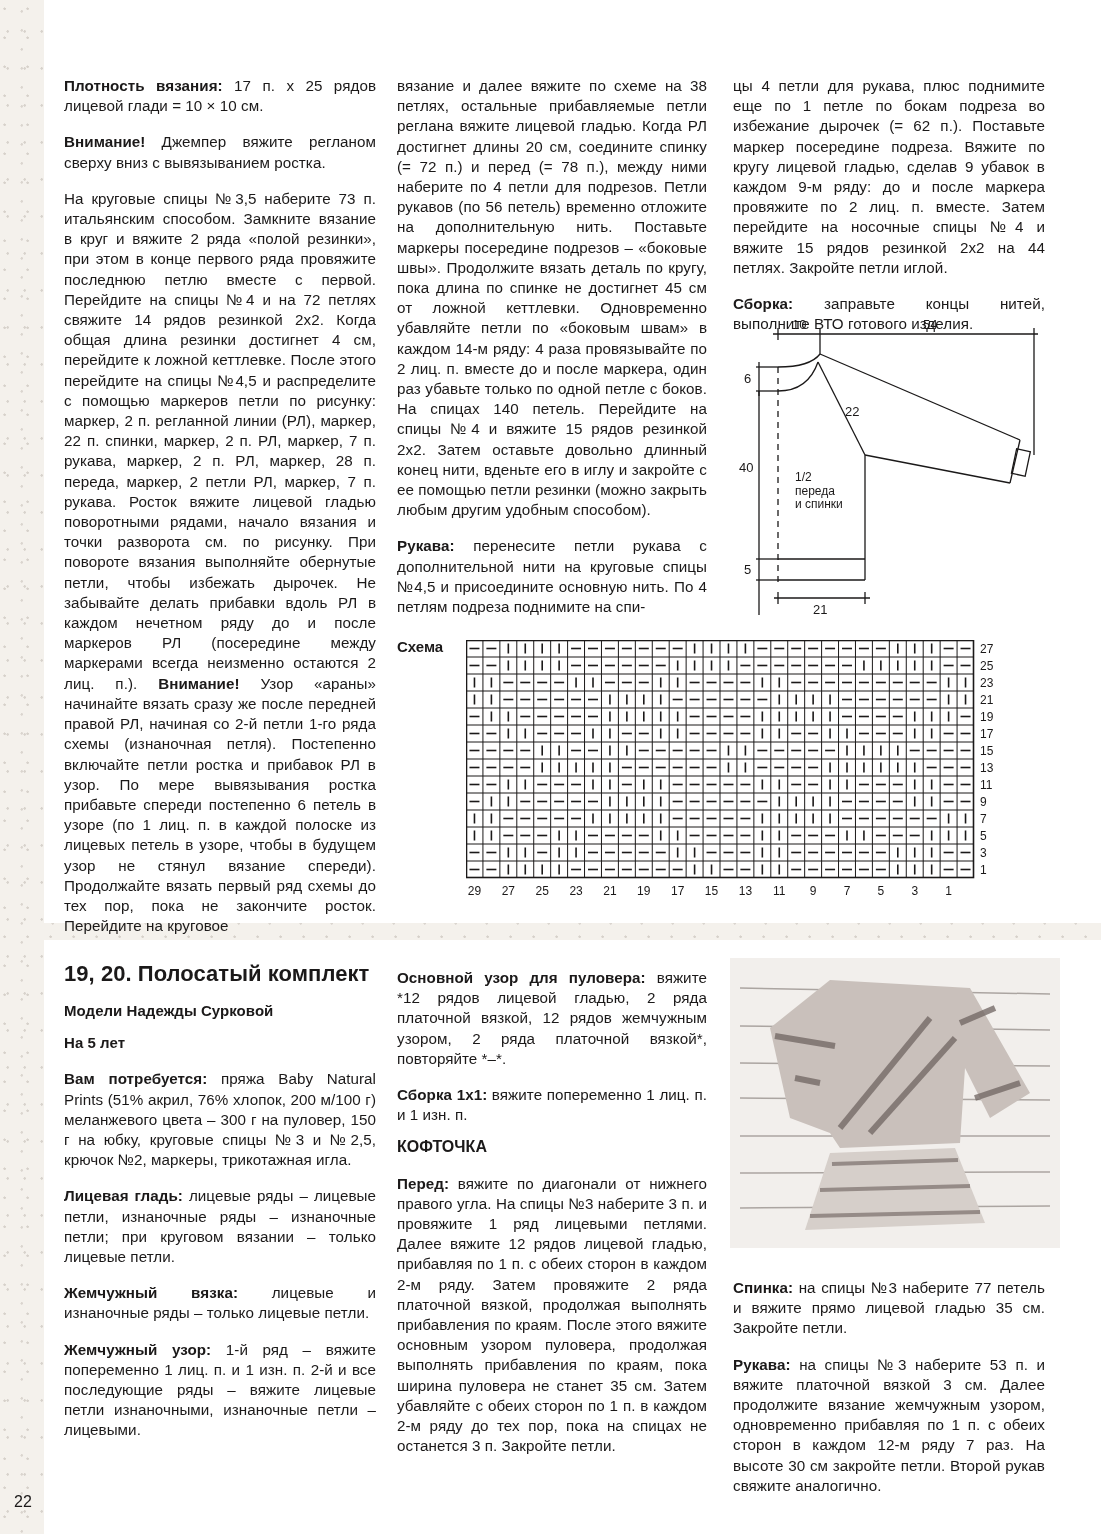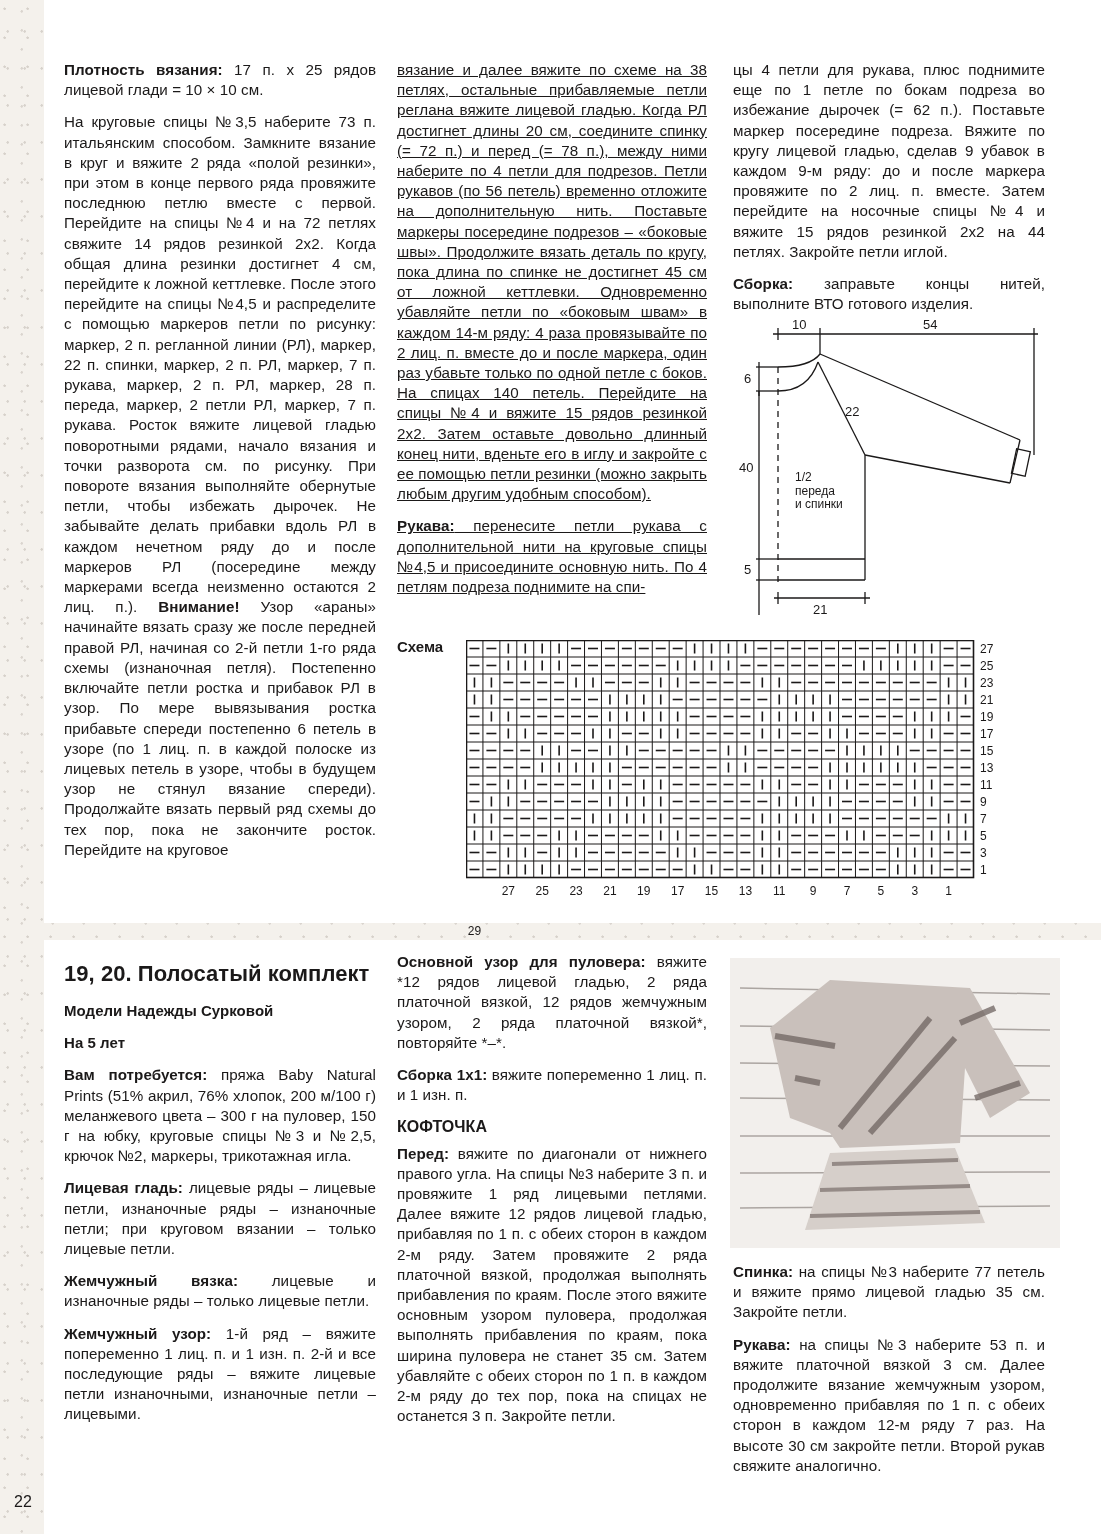--- a/index.html
+++ b/index.html
@@ -15,24 +15,24 @@
       radial-gradient(circle at 20% 30%, rgba(160,150,140,0.35) 0 1px, transparent 1.5px),
       radial-gradient(circle at 70% 60%, rgba(160,150,140,0.3) 0 1px, transparent 1.5px),
       radial-gradient(circle at 45% 85%, rgba(150,140,130,0.3) 0 1px, transparent 1.5px);
     background-size: 23px 29px, 31px 19px, 17px 37px;
   }
   .panel { position: absolute; background: #ffffff; }
   .panel-top { left: 44px; top: 0; width: 1057px; height: 923px; }
   .panel-bottom { left: 44px; top: 940px; width: 1057px; height: 594px; }
 
   .col { position: absolute; font-size: 15.2px; line-height: 20.2px; letter-spacing: 0.05px; }
-  .col p { margin: 0 0 12px 0; text-align: justify; text-align-last: left; }
+  .col p { margin: 16px 0 12px 0; text-align: justify; text-align-last: left; }
   .col b { font-weight: 700; }
   .c1 { left: 64px; top: 60px; width: 312px; }
-  .c2 { left: 397px; top: 60px; width: 310px; text-decoration: underline; }
+  .c2 { left: 397px; top: 60px; width: 310px; }
   .c3 { left: 733px; top: 60px; width: 312px; }
 
   .b1 { left: 64px; top: 958px; width: 312px; }
   .b2 { left: 397px; top: 952px; width: 310px; }
   .b3 { left: 733px; top: 1262px; width: 312px; }
 
   .title { font-size: 22px; line-height: 31px; font-weight: 700; margin: 0 0 12px 0; }
   .subhead { font-size: 15px; font-weight: 700; margin: 0 0 12px 0; }
   .section-head { font-size: 16px; font-weight: 700; margin: 0 0 6px 0; }
 
@@ -49,20 +49,21 @@
 </style>
 </head>
 <body>
 
 <div class="speckle"></div>
 <div class="panel panel-top"></div>
 <div class="panel panel-bottom"></div>
 
 <div class="col c1">
   <p><b>Плотность вязания:</b><span> 17 п. х 25 рядов лицевой глади = 10 × 10 см.</span></p>
+  <p><b>Внимание!</b><span> Джемпер вяжите регланом сверху вниз с вывязыванием ростка.</span></p>
   <p><span>На круговые спицы №3,5 наберите 73 п. итальянским способом. Замкните вязание в круг и вяжите 2 ряда «полой резинки», при этом в конце первого ряда провяжите последнюю петлю вместе с первой. Перейдите на спицы №4 и на 72 петлях свяжите 14 рядов резинкой 2х2. Когда общая длина резинки достигнет 4 см, перейдите к ложной кеттлевке. После этого перейдите на спицы №4,5 и распределите с помощью маркеров петли по рисунку: маркер, 2 п. регланной линии (РЛ), маркер, 22 п. спинки, маркер, 2 п. РЛ, маркер, 7 п. рукава, маркер, 2 п. РЛ, маркер, 28 п. переда, маркер, 2 петли РЛ, маркер, 7 п. рукава. Росток вяжите лицевой гладью поворотными рядами, начало вязания и точки разворота см. по рисунку. При повороте вязания выполняйте обернутые петли, чтобы избежать дырочек. Не забывайте делать прибавки вдоль РЛ в каждом нечетном ряду до и после маркеров РЛ (посередине между маркерами всегда неизменно остаются 2 лиц. п.). </span><b>Внимание!</b><span> Узор «араны» начинайте вязать сразу же после передней правой РЛ, начиная со 2-й петли 1-го ряда схемы (изнаночная петля). Постепенно включайте петли ростка и прибавок РЛ в узор. По мере вывязывания ростка прибавьте спереди постепенно 6 петель в узоре (по 1 лиц. п. в каждой полоске из лицевых петель в узоре, чтобы в будущем узор не стянул вязание спереди). Продолжайте вязать первый ряд схемы до тех пор, пока не закончите росток. Перейдите на круговое</span></p>
 </div>
 
 <div class="col c2">
   <p><span>вязание и далее вяжите по схеме на 38 петлях, остальные прибавляемые петли реглана вяжите лицевой гладью. Когда РЛ достигнет длины 20 см, соедините спинку (= 72 п.) и перед (= 78 п.), между ними наберите по 4 петли для подрезов. Петли рукавов (по 56 петель) временно отложите на дополнительную нить. Поставьте маркеры посередине подрезов – «боковые швы». Продолжите вязать деталь по кругу, пока длина по спинке не достигнет 45 см от ложной кеттлевки. Одновременно убавляйте петли по «боковым швам» в каждом 14-м ряду: 4 раза провязывайте по 2 лиц. п. вместе до и после маркера, один раз убавьте только по одной петле с боков. На спицах 140 петель. Перейдите на спицы №4 и вяжите 15 рядов резинкой 2х2. Затем оставьте довольно длинный конец нити, вденьте его в иглу и закройте с ее помощью петли резинки (можно закрыть любым другим удобным способом).</span></p>
   <p><b>Рукава:</b><span> перенесите петли рукава с дополнительной нити на круговые спицы №4,5 и присоедините основную нить. По 4 петлям подреза поднимите на спи-</span></p>
 </div>
 
 <div class="col c3">
   <p><span>цы 4 петли для рукава, плюс поднимите еще по 1 петле по бокам подреза во избежание дырочек (= 62 п.). Поставьте маркер посередине подреза. Вяжите по кругу лицевой гладью, сделав 9 убавок в каждом 9-м ряду: до и после маркера провяжите по 2 лиц. п. вместе. Затем перейдите на носочные спицы №4 и вяжите 15 рядов резинкой 2х2 на 44 петлях. Закройте петли иглой.</span></p>
@@ -593,21 +594,21 @@
     <span style="top: 103.5px;">15</span>
     <span style="top: 120.5px;">13</span>
     <span style="top: 137.5px;">11</span>
     <span style="top: 154.5px;">9</span>
     <span style="top: 171.5px;">7</span>
     <span style="top: 188.5px;">5</span>
     <span style="top: 205.5px;">3</span>
     <span style="top: 222.5px;">1</span>
   </div>
 <div class="col-labels" id="colLabels">
-    <span style="left: 8.46667px; margin-top: 40px;">29</span>
+    <span style="left: 8.46667px;">29</span>
     <span style="left: 42.3333px;">27</span>
     <span style="left: 76.2px;">25</span>
     <span style="left: 110.067px;">23</span>
     <span style="left: 143.933px;">21</span>
     <span style="left: 177.8px;">19</span>
     <span style="left: 211.667px;">17</span>
     <span style="left: 245.533px;">15</span>
     <span style="left: 279.4px;">13</span>
     <span style="left: 313.267px;">11</span>
     <span style="left: 347.133px;">9</span>

